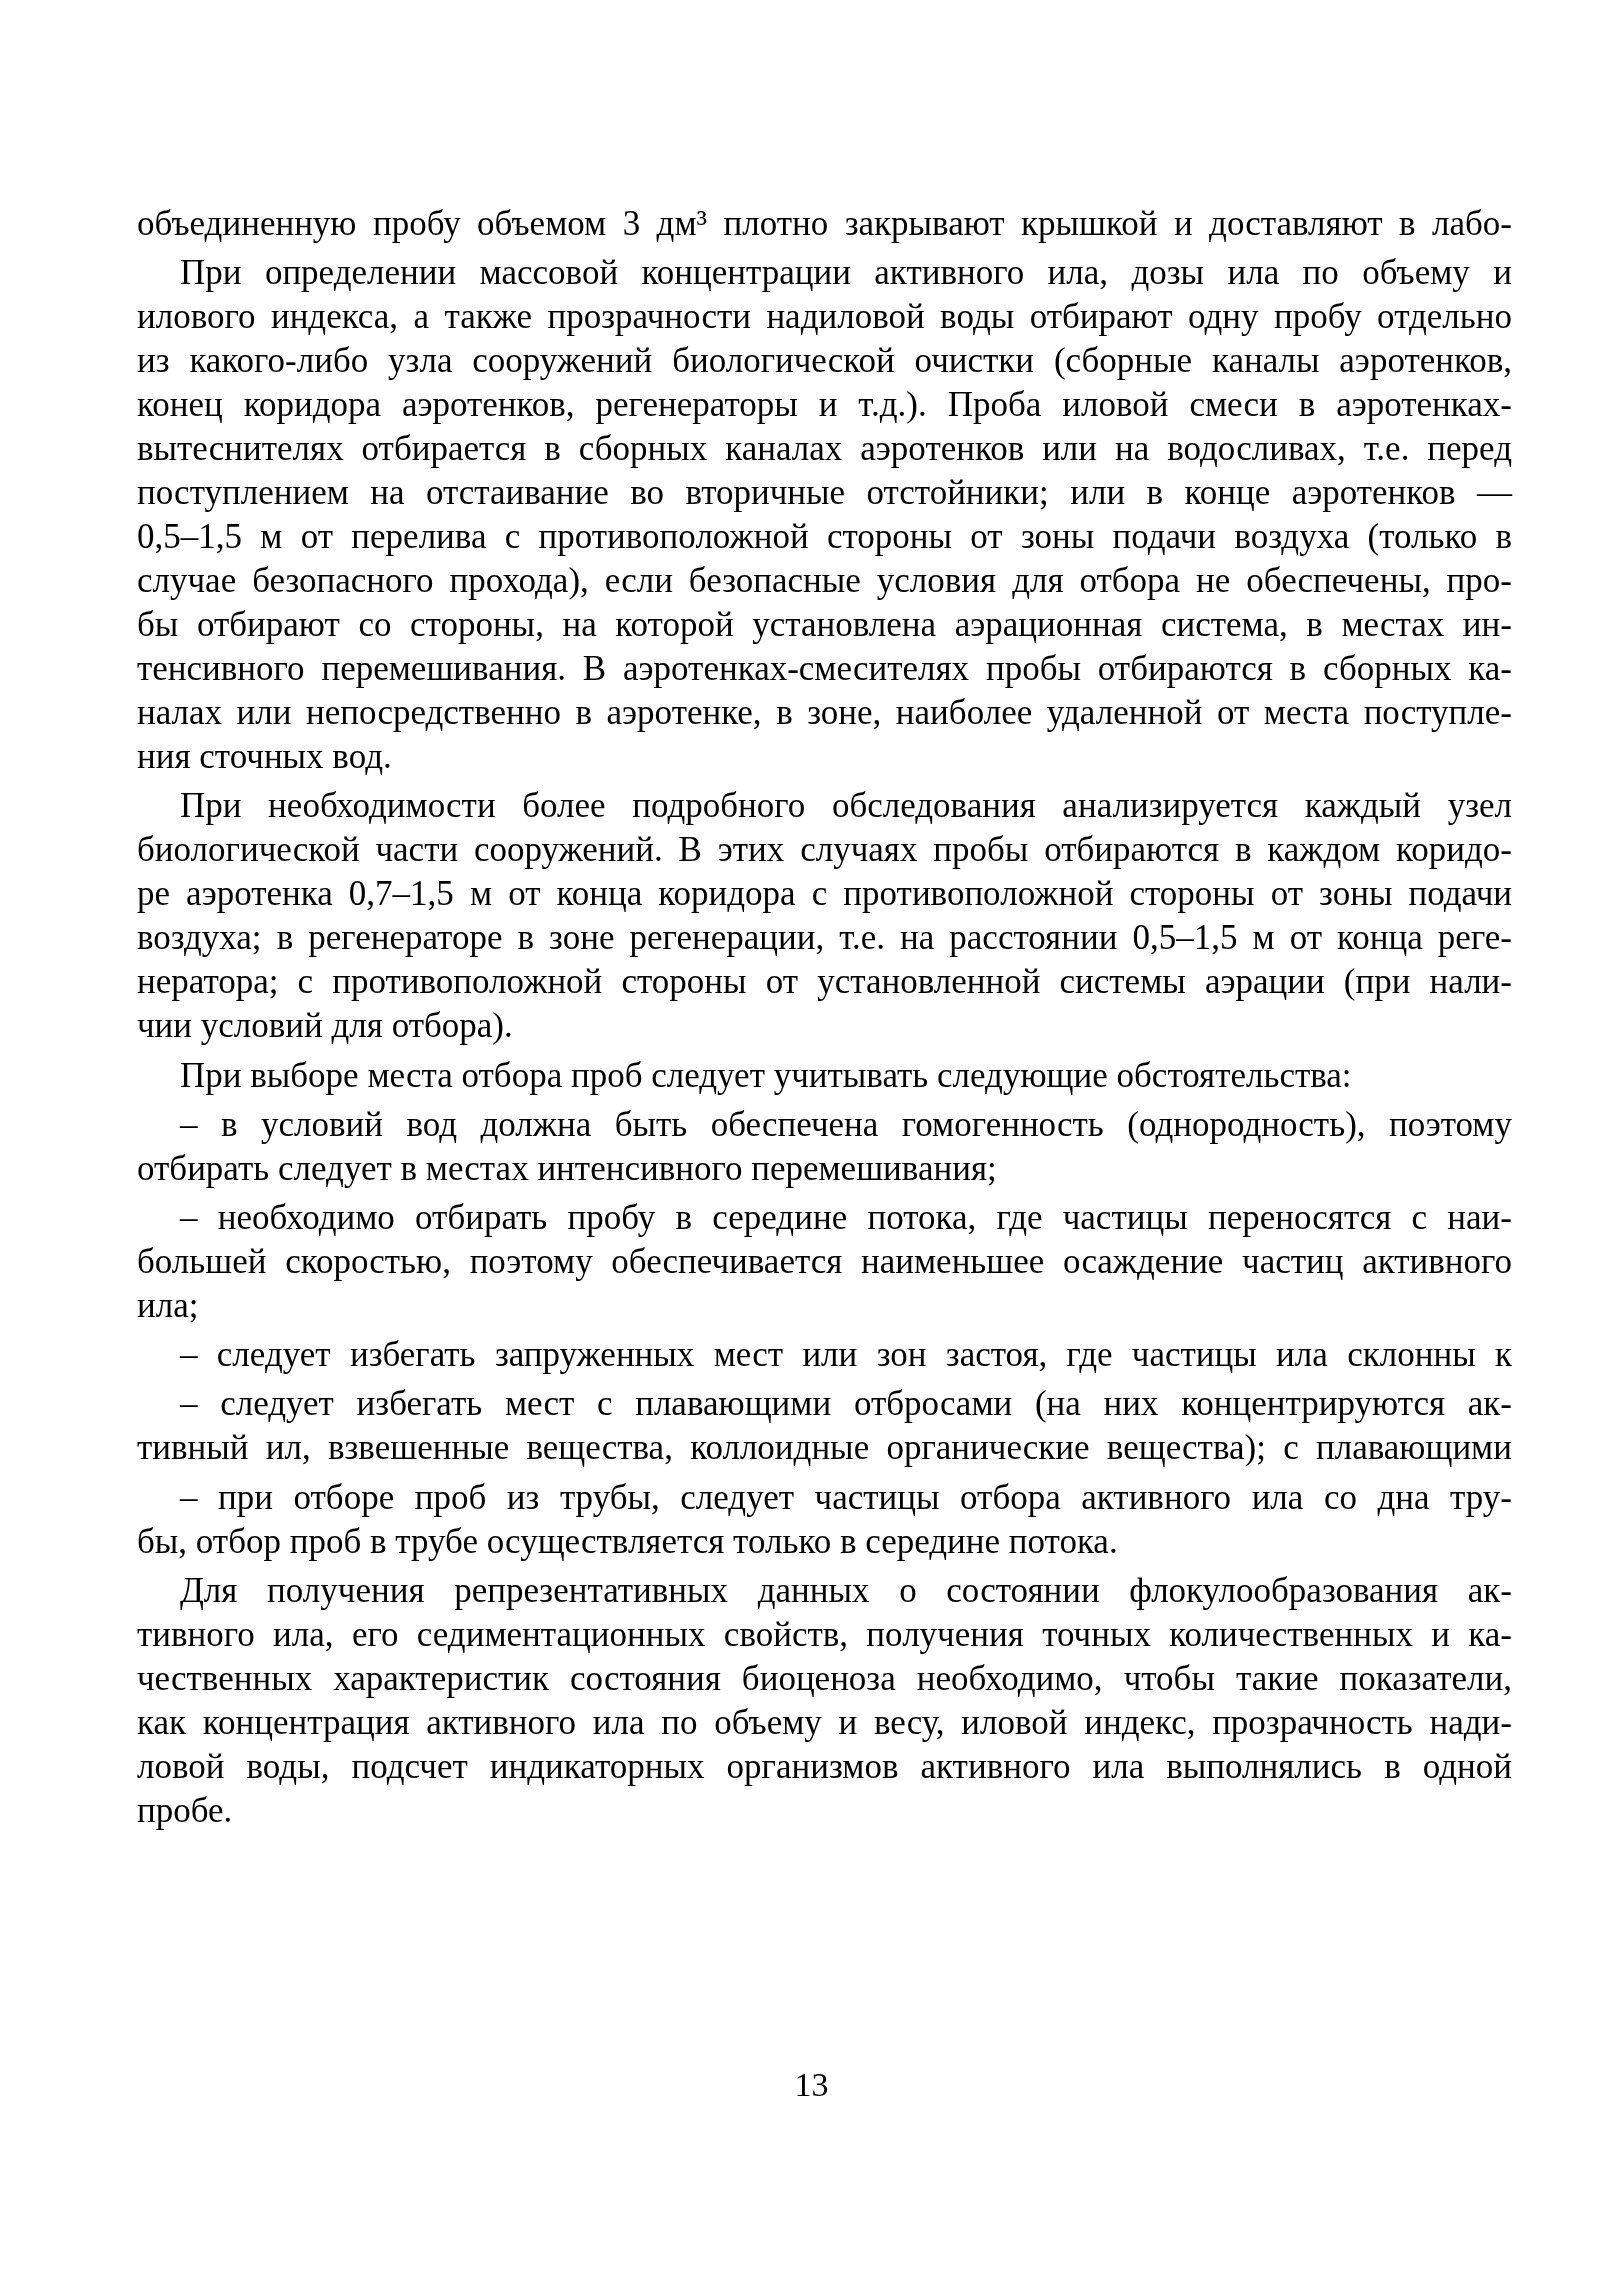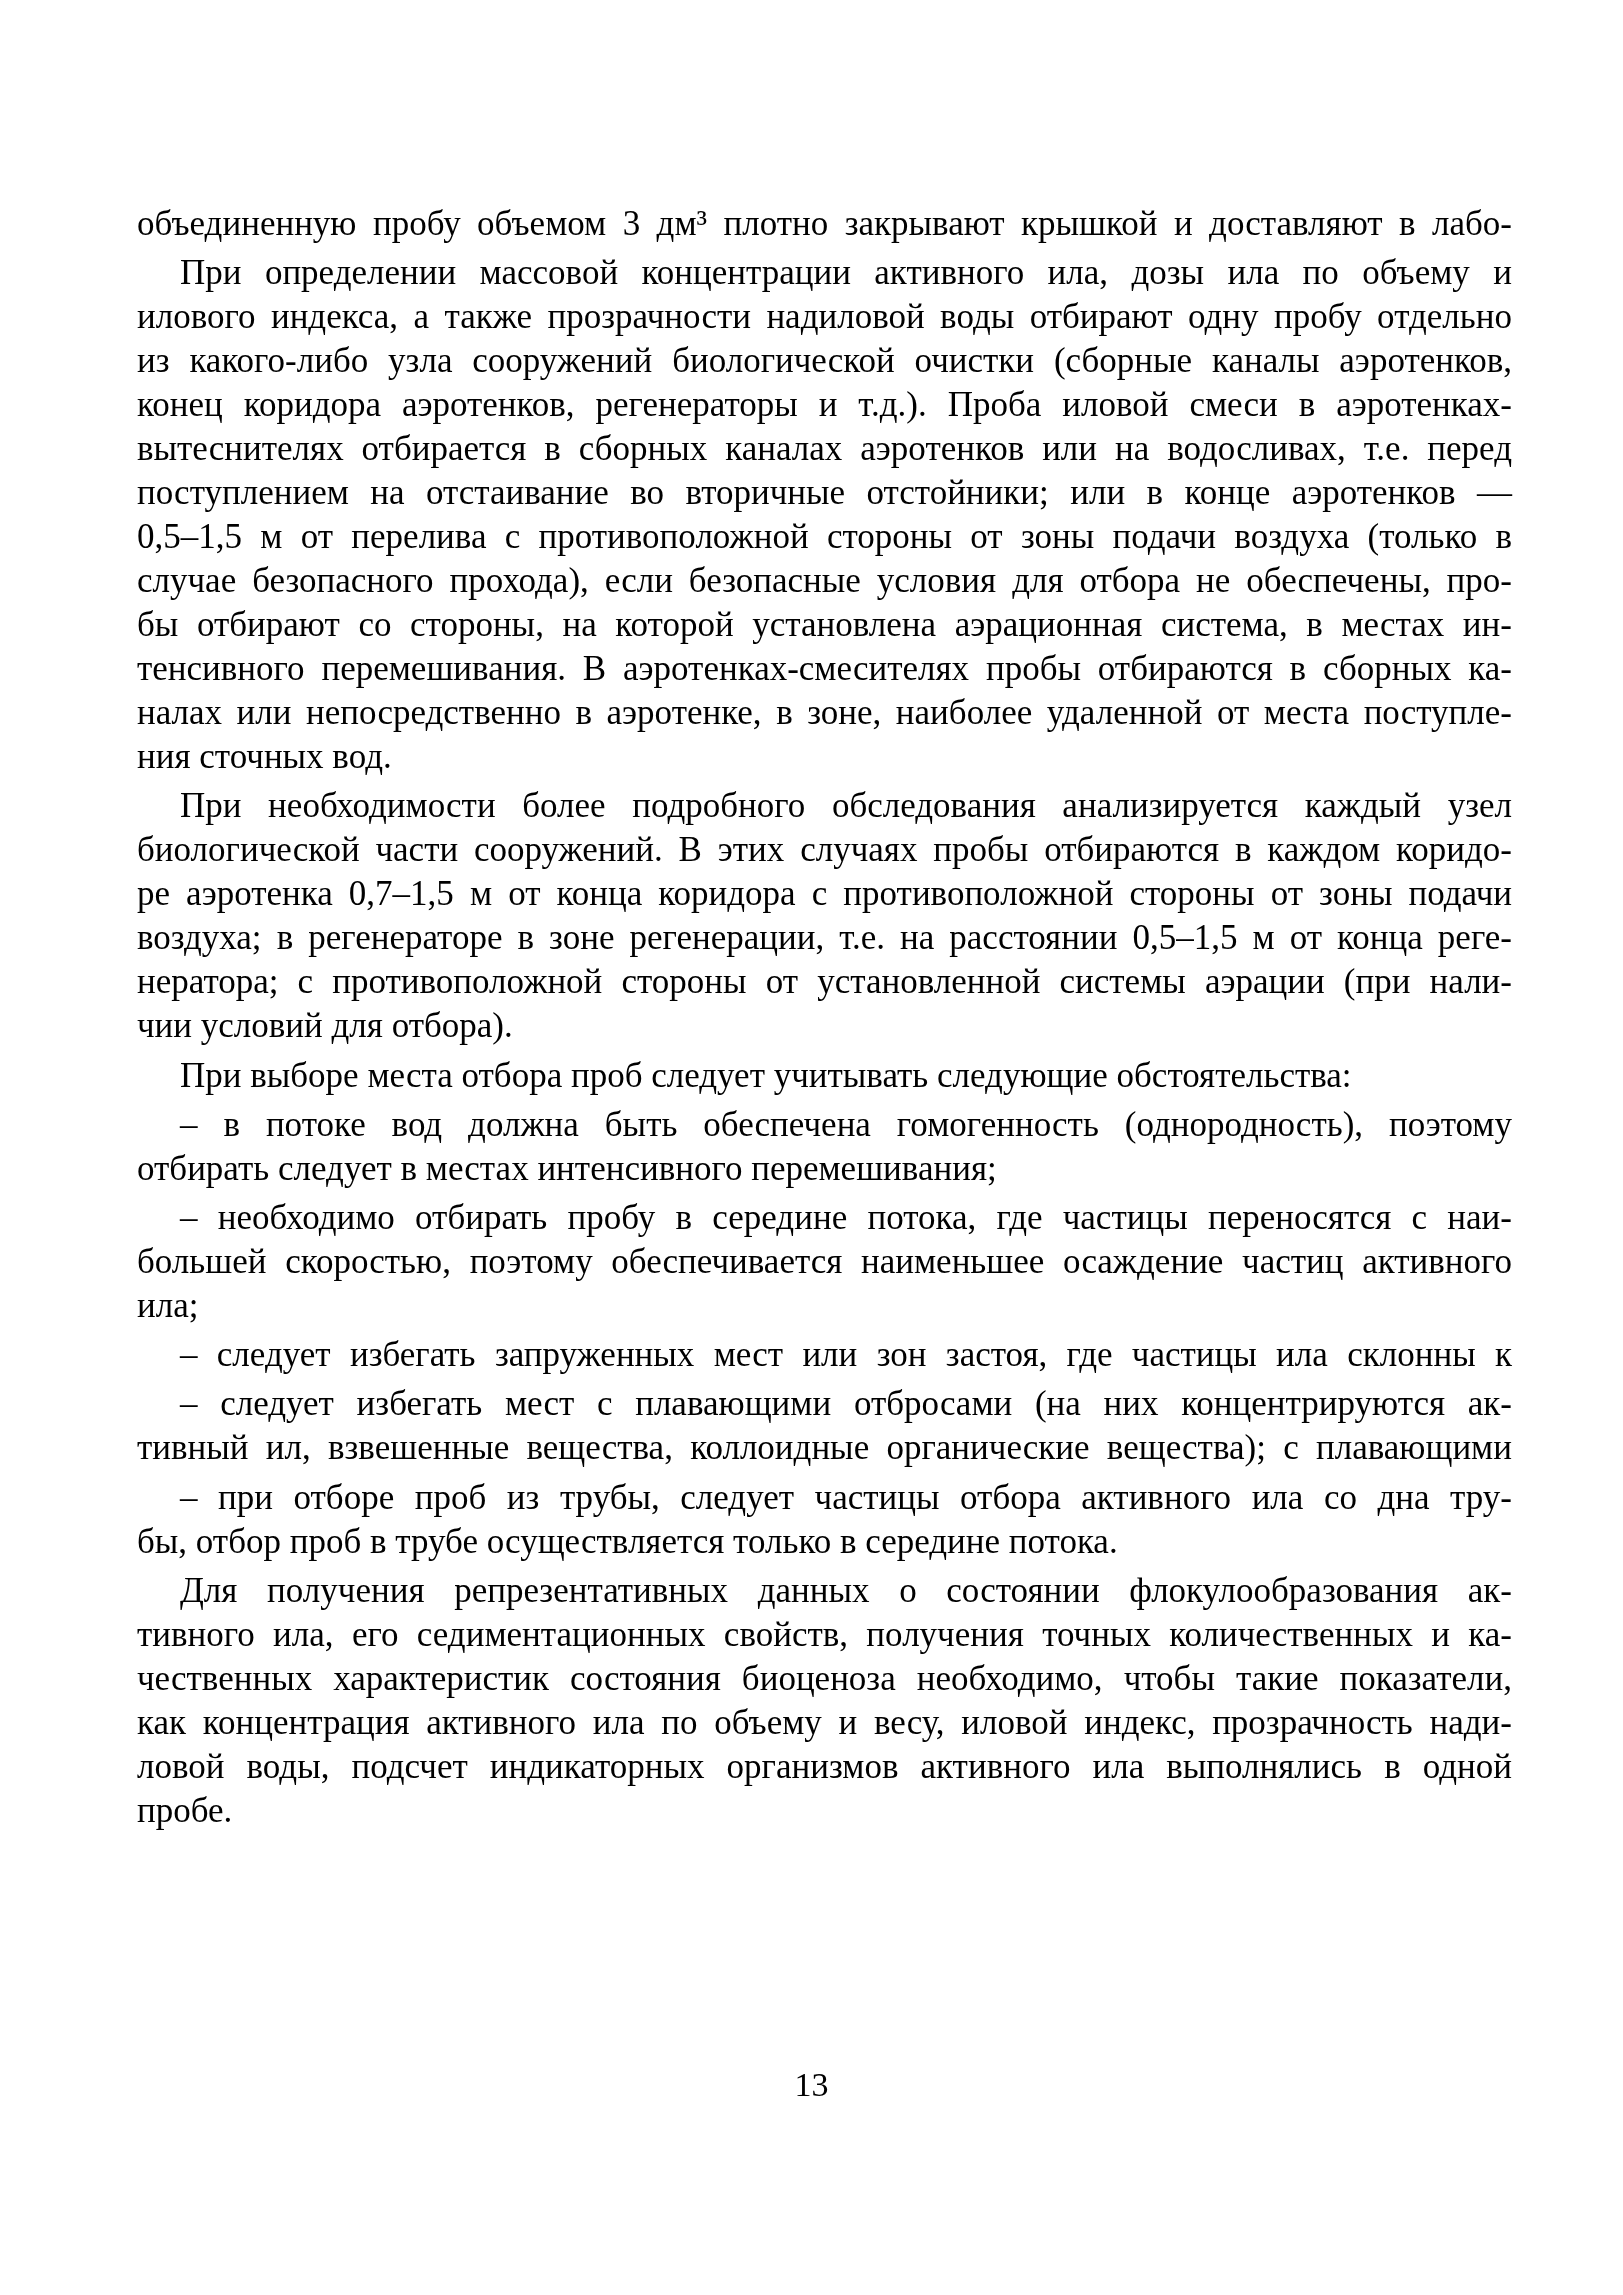--- a/index.html
+++ b/index.html
@@ -74,21 +74,21 @@
         <div class="line">биологической части сооружений. В этих случаях пробы отбираются в каждом коридо-</div>
         <div class="line">ре аэротенка 0,7–1,5 м от конца коридора с противоположной стороны от зоны подачи</div>
         <div class="line">воздуха; в регенераторе в зоне регенерации, т.е. на расстоянии 0,5–1,5 м от конца реге-</div>
         <div class="line">нератора; с противоположной стороны от установленной системы аэрации (при нали-</div>
         <div class="line last">чии условий для отбора).</div>
       </div>
       <div class="paragraph">
         <div class="line last first">При выборе места отбора проб следует учитывать следующие обстоятельства:</div>
       </div>
       <div class="paragraph">
-        <div class="line first">– в потоке вод должна быть обеспечена гомогенность (однородность), поэтому</div>
+        <div class="line first">– в условий вод должна быть обеспечена гомогенность (однородность), поэтому</div>
         <div class="line last">отбирать следует в местах интенсивного перемешивания;</div>
       </div>
       <div class="paragraph">
         <div class="line first">– необходимо отбирать пробу в середине потока, где частицы переносятся с наи-</div>
         <div class="line">большей скоростью, поэтому обеспечивается наименьшее осаждение частиц активного</div>
         <div class="line last">ила;</div>
       </div>
       <div class="paragraph">
         <div class="line first">– следует избегать запруженных мест или зон застоя, где частицы ила склонны к</div>
       </div>

